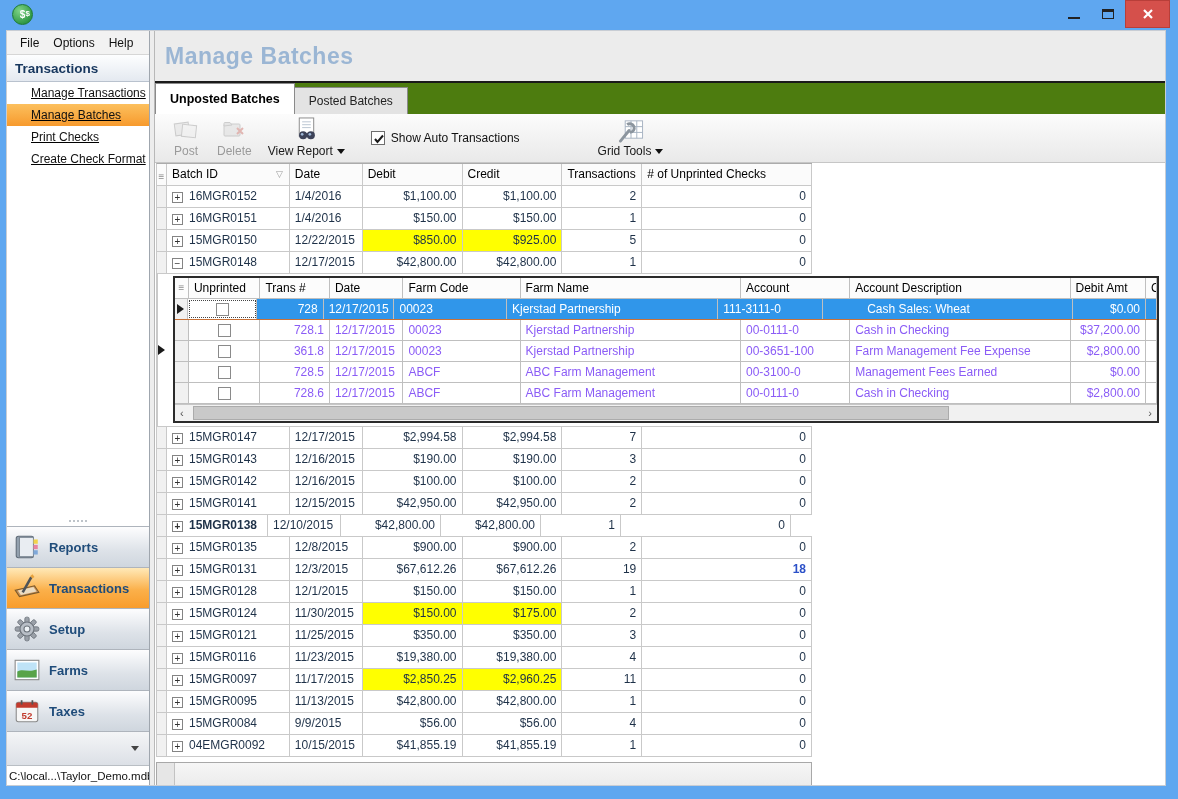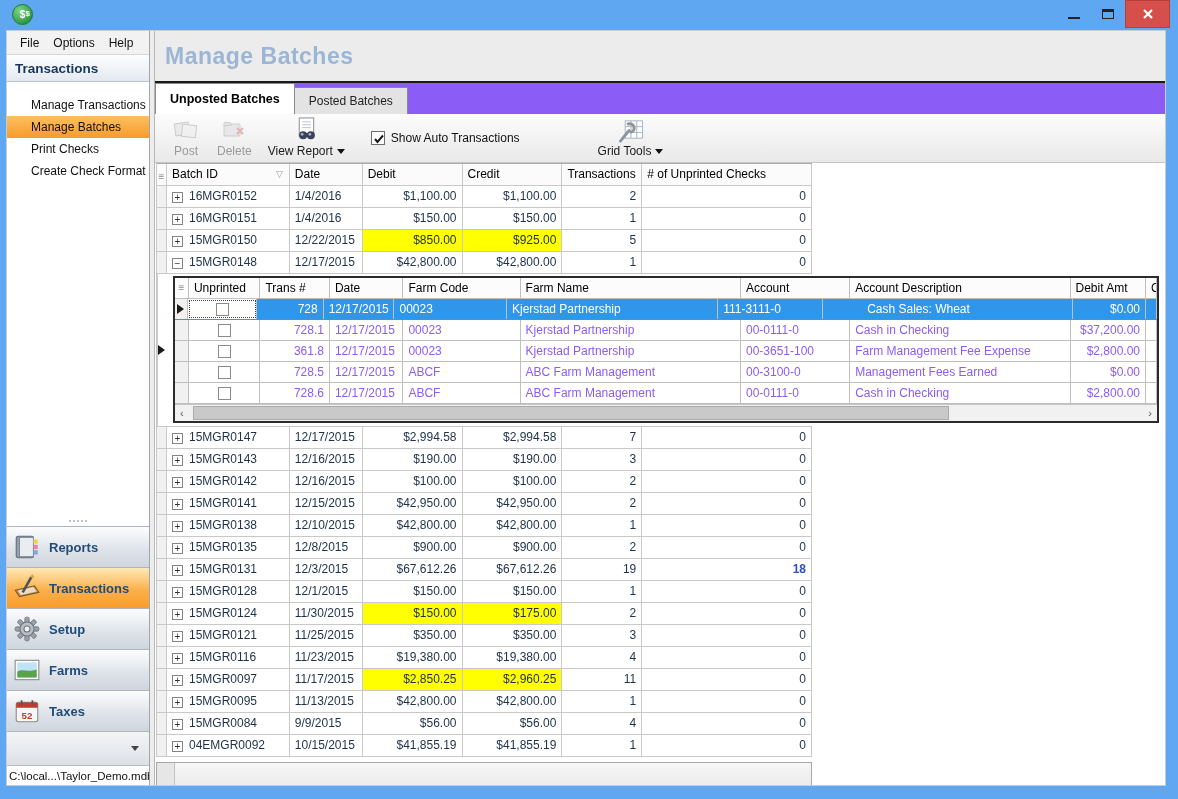--- a/index.html
+++ b/index.html
@@ -21,21 +21,21 @@
 
   
   .content { position:absolute; left:6px; top:30px; width:1160px; height:756px; display:flex; background:#fff; border:1px solid #C8CDD4; }
 
   
   .sidebar { width:143px; display:flex; flex-direction:column; background:#fff; border-right:1px solid #9FA6AE; }
   .menubar { height:24px; background:#F2F2F2; border-bottom:1px solid #D6D6D6; display:flex; align-items:center; padding-left:7px; }
   .menu-item { font-size:12px; color:#111; padding:2px 8px 2px 6px; }
   .side-header { height:27px; background:linear-gradient(#FDFEFF,#E4E9F0); border-bottom:1px solid #B9C2CE;
     display:flex; align-items:center; padding-left:8px; font-size:13.5px; font-weight:bold; color:#17375E; }
-  .side-list { padding-top:12px; }
+  .side-list { padding-top:0;text-decoration:underline; }
   .side-item { height:22px; line-height:22px; font-size:12px; color:#111; padding-left:24px; white-space:nowrap; }
   .side-item.active { background:linear-gradient(#FCC05E,#F79A2D); }
   .side-spacer { flex:1; }
   .grip-row { height:10px; display:flex; align-items:center; justify-content:center; gap:2px; background:#fff; }
   .grip-row i { width:2px; height:2px; background:#A9B0B8; border-radius:50%; }
   .nav-btn { height:41px; display:flex; align-items:center; gap:8px; padding-left:6px;
     background:linear-gradient(#FDFDFE,#DDE2E8 60%, #CFD6DE); border-top:1px solid #AEB4BC; }
   .nav-btn.active { background:linear-gradient(#FFE9B8,#FBB04A 55%, #F89C2C); }
   .nav-btn .nav-label { font-size:13px; font-weight:bold; color:#1F4C7A; }
   .nav-icon { width:28px; height:28px; flex:0 0 28px; }
@@ -46,21 +46,21 @@
     display:flex; align-items:center; padding-left:2px; white-space:nowrap; overflow:hidden; }
 
   
   .splitter { width:5px; background:#EDEDED; border-right:1px solid #B8B8B8; }
 
   
   .main { flex:1; display:flex; flex-direction:column; background:#fff; min-width:0; }
   .page-head { height:50px; background:#ECECEC; display:flex; align-items:center; padding-left:10px; }
   .page-title { font-size:23px; font-weight:bold; color:#9BB6D4; letter-spacing:.5px; }
   .black-line { height:2px; background:#1A1A1A; }
-  .tabstrip { height:31px; background:#8b5cf6; display:flex; align-items:flex-end; }
+  .tabstrip { height:31px; background:#4d7c0f; display:flex; align-items:flex-end; }
   .tab { border:1px solid #8A8A8A; border-bottom:none; padding:0 14px; display:flex; align-items:center; }
   .tab.active { height:31px; background:#fff; font-weight:bold; font-size:12.5px; color:#000; }
   .tab.inactive { height:27px; background:#E3E3E3; font-size:12px; color:#222; border-left:none; }
   .toolbar { height:49px; background:linear-gradient(#FCFCFC,#E9E9E9); border-bottom:1px solid #C6C6C6;
     display:flex; align-items:stretch; padding-left:8px; }
   .tool-btn { display:flex; flex-direction:column; align-items:center; justify-content:flex-end; padding:3px 8px 4px; }
   .tool-btn .tb-label { font-size:12px; color:#1a1a1a; margin-top:1px; white-space:nowrap; display:flex; align-items:center; gap:4px; }
   .tool-btn.disabled .tb-label { color:#9A9A9A; }
   .tool-check { display:flex; align-items:center; gap:6px; padding:0 14px 0 18px; }
   .checkbox { width:14px; height:14px; background:#fff; border:1px solid #6E6E6E; position:relative; }
@@ -459,21 +459,21 @@
             <div class="g-cell ind" style="width: 10px;"></div>
             <div class="g-cell" style="width: 123px;"><span class="expand-box">+</span>15MGR0141</div>
             <div class="g-cell" style="width: 73px;">12/15/2015</div>
             <div class="g-cell num" style="width: 100px;">$42,950.00</div>
             <div class="g-cell num" style="width: 100px;">$42,950.00</div>
             <div class="g-cell num" style="width: 80px;">2</div>
             <div class="g-cell num" style="width: 170px;">0</div>
           </div>
           <div class="g-row">
             <div class="g-cell ind" style="width: 10px;"></div>
-            <div class="g-cell" style="width: 123px;"><span class="expand-box">+</span>15MGR0138</div>
+            <div class="g-cell" style="width: 101px; font-weight: bold;"><span class="expand-box">+</span>15MGR0138</div>
             <div class="g-cell" style="width: 73px;">12/10/2015</div>
             <div class="g-cell num" style="width: 100px;">$42,800.00</div>
             <div class="g-cell num" style="width: 100px;">$42,800.00</div>
             <div class="g-cell num" style="width: 80px;">1</div>
             <div class="g-cell num" style="width: 170px;">0</div>
           </div>
           <div class="g-row">
             <div class="g-cell ind" style="width: 10px;"></div>
             <div class="g-cell" style="width: 123px;"><span class="expand-box">+</span>15MGR0135</div>
             <div class="g-cell" style="width: 73px;">12/8/2015</div>

